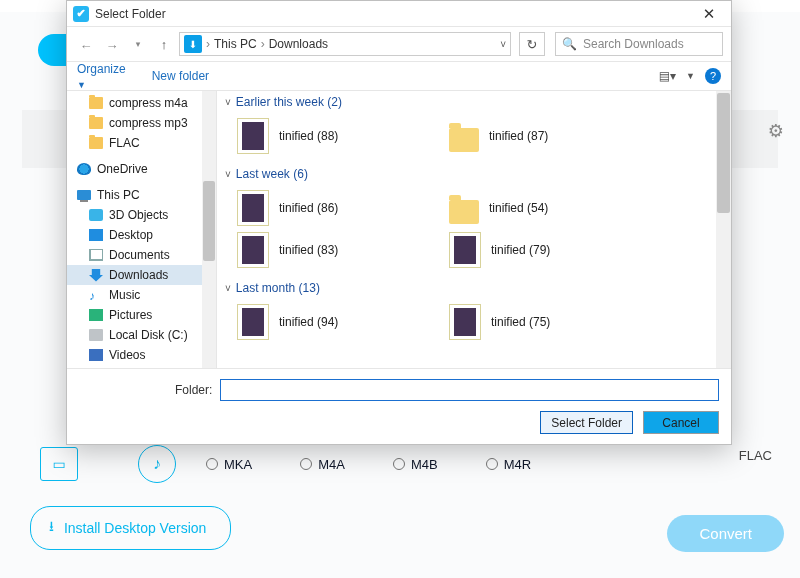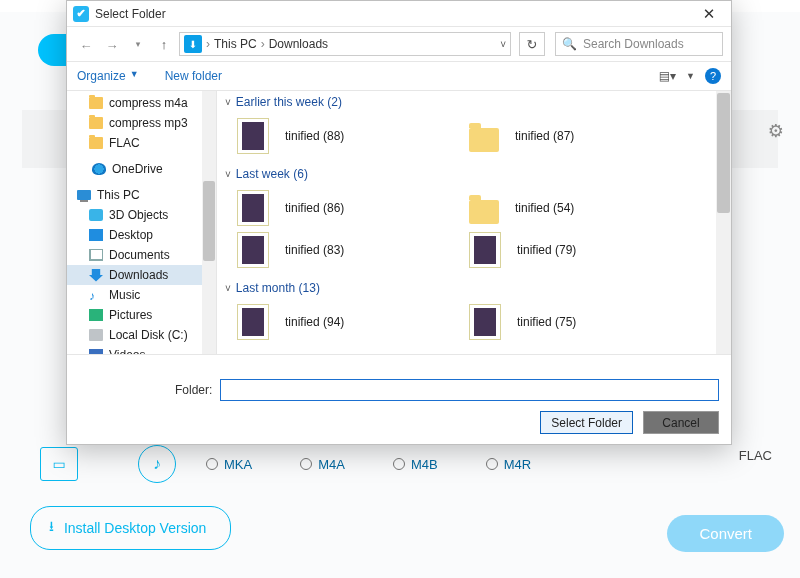--- a/index.html
+++ b/index.html
@@ -8,21 +8,21 @@
 
 .bg-app { position: absolute; inset: 0; background: #fafbfc; }
 .bg-topbar { height: 12px; background: #fff; }
 .bg-pill { position: absolute; top: 34px; left: 38px; width: 28px; height: 32px; border-radius: 16px 0 0 16px; background:#00c3ff; }
 .bg-strip { position: absolute; top: 110px; left: 22px; right: 22px; height: 58px; background: #f1f2f3; }
 .bg-gear { position: absolute; top: 120px; right: 16px; color:#888; font-size:18px;}
 .bg-row { position: absolute; top: 444px; left: 40px; right: 20px; height: 40px; display:flex; align-items:center; }
 .bg-icon-box { width:38px; height:34px; border:1.5px solid #08b8ee; border-radius:3px; margin-right:60px; display:flex;align-items:center;justify-content:center;color:#08b8ee;font-size:14px;}
 .bg-note-circ{width:38px;height:38px;border-radius:50%;border:1.5px solid #08b8ee;display:flex;align-items:center;justify-content:center;color:#08b8ee;margin-right:30px;}
 .bg-radios { display:flex; gap:48px; align-items:center;}
-.bg-radio { display:flex; align-items:center; gap:6px; color:#0369a1; font-size:13px;}
+.bg-radio { display:flex; align-items:center; gap:6px; color:#0f172a; font-size:13px;}
 .bg-radio .bullet{width:12px;height:12px;border:1.2px solid #777;border-radius:50%;}
 .bg-flac{position:absolute;right:28px;top:448px;font-size:13px;color:#444;}
 .bg-install { position:absolute; bottom:28px; left:30px; border:1.5px solid #08b8ee; color:#08b8ee; border-radius:20px; padding:9px 24px 9px 18px; display:flex; align-items:center; gap:10px; font-size:14px;}
 .bg-convert { position:absolute; bottom:26px; right:16px; background:#8fd8f9; color:#fff; border-radius:20px; padding:10px 32px; font-size:15px;}
 
 
 .dialog { position:absolute; top:0; left:66px; width:666px; height:445px; background:#fff; border:1px solid #bfbfbf; box-shadow:0 6px 28px rgba(0,0,0,.25); display:flex; flex-direction:column; }
 .dlg-titlebar{height:26px;display:flex;align-items:center;padding:0 4px 0 6px;border-bottom:1px solid #e6e6e6;}
 .dlg-logo{width:16px;height:16px;border-radius:3px;background:#25b6f3;display:flex;align-items:center;justify-content:center;color:#fff;font-size:11px;font-weight:bold;margin-right:6px;}
 .dlg-title{font-size:12px;color:#333;}
@@ -32,34 +32,34 @@
 .nav-btn.up{color:#444;}
 .breadcrumb{flex:1;height:24px;border:1px solid #ccc;display:flex;align-items:center;padding:0 4px;font-size:12px;color:#333;gap:4px;}
 .breadcrumb .pc-icon{width:18px;height:18px;background:#0a9fe8;border-radius:2px;position:relative;}
 .breadcrumb .pc-icon::after{content:'⬇';color:#fff;font-size:10px;position:absolute;inset:0;display:flex;align-items:center;justify-content:center;}
 .breadcrumb .crumb-sep{color:#888;}
 .breadcrumb .spacer{flex:1;}
 .breadcrumb .dd{color:#555;font-size:10px;}
 .refresh{width:26px;height:24px;border:1px solid #ccc;display:flex;align-items:center;justify-content:center;margin-left:4px;color:#555;font-size:13px;}
 .search{width:168px;height:24px;border:1px solid #ccc;margin-left:6px;display:flex;align-items:center;padding:0 6px;color:#888;font-size:12px;gap:6px;}
 .dlg-toolbar{height:30px;border-top:1px solid #e6e6e6;border-bottom:1px solid #e6e6e6;display:flex;align-items:center;padding:0 10px;font-size:12px;}
-.dlg-toolbar .org{color:#1e6fbf;display:flex;align-items:flex-start;gap:4px;}
+.dlg-toolbar .org{color:#1e6fbf;display:flex;align-items:flex-start;gap:4px;flex-direction:column;}
 .dlg-toolbar .newf{color:#1e6fbf;margin-left:26px;text-align:center;}
 .dlg-toolbar .rt{margin-left:auto;display:flex;align-items:center;gap:10px;color:#555;}
 .dlg-toolbar .help{width:16px;height:16px;border-radius:50%;background:#0a78d4;color:#fff;font-size:11px;display:flex;align-items:center;justify-content:center;}
 
 .dlg-body{flex:1;display:flex;min-height:0;}
 .tree{width:150px;border-right:1px solid #e6e6e6;overflow:hidden;position:relative;}
 .tree-scroll{position:absolute;right:0;top:0;width:14px;height:100%;background:#f1f1f1;}
 .tree-thumb{position:absolute;right:1px;top:90px;width:12px;height:80px;background:#c4c4c4;border-radius:2px;}
 .tree-inner{padding-top:2px;font-size:12px;color:#222;}
 .tree-item{height:20px;display:flex;align-items:center;padding-left:22px;gap:6px;white-space:nowrap;}
 .tree-item.sel{background:#d8e6f2;}
 .tree-item.thispc {padding-left:10px;}
-.tree-item.od{padding-left:25px;margin-top:6px;}
+.tree-item.od{padding-left:10px;margin-top:6px;}
 .tree-item.net{padding-left:10px;margin-top:6px;}
 .ic{width:14px;height:12px;display:inline-block;}
 .ic.folder{background:#f7c65a;border-radius:1px;position:relative;}
 .ic.folder::before{content:'';position:absolute;top:-2px;left:0;width:6px;height:2px;background:#f7c65a;border-radius:1px 1px 0 0;}
 .ic.onedrive{background:radial-gradient(circle,#2aa5e8 50%,#1378c4 51%);border-radius:50% 50% 40% 40%;}
 .ic.pc{background:#2a8dd6;border-radius:1px;height:10px;position:relative;}
 .ic.pc::after{content:'';position:absolute;bottom:-2px;left:3px;width:8px;height:2px;background:#888;}
 .ic.obj{background:#39b4e8;border-radius:2px;}
 .ic.desk{background:#1f8de0;}
 .ic.doc{background:#fff;border:1px solid #8aa;box-shadow:2px -2px 0 -1px #8aa inset;}
@@ -68,32 +68,32 @@
 .ic.pic{background:#29b37a;}
 .ic.vid{background:#3a6fbf;}
 .ic.disk{background:#bfc4c8;border-radius:1px;}
 
 .content{flex:1;overflow:hidden;position:relative;}
 .content-scroll{position:absolute;right:0;top:0;width:15px;height:100%;background:#f1f1f1;}
 .content-thumb{position:absolute;right:1px;top:2px;width:13px;height:120px;background:#c4c4c4;border-radius:2px;}
 .group-head{display:flex;align-items:center;gap:5px;font-size:12px;color:#1c4f9c;padding:4px 0 4px 8px;}
 .group-head .chev{font-size:10px;color:#555;}
 .grid2{display:flex;flex-wrap:wrap;padding:2px 0 6px 20px;}
-.item{width:232px;height:42px;display:flex;align-items:center;gap:16px;font-size:12px;color:#222;}
+.item{width:212px;height:42px;display:flex;align-items:center;gap:10px;font-size:12px;color:#222;}
 .thumb{width:32px;height:36px;background:#fff;border:1px solid #d8d29a;display:flex;align-items:center;justify-content:center;}
 .thumb-fold{width:30px;height:24px;background:#f7d779;border-radius:2px;position:relative;margin-top:8px;}
 .thumb-fold::before{content:'';position:absolute;top:-5px;left:0;width:12px;height:5px;background:#f7d779;border-radius:2px 2px 0 0;}
 .thumb-inner{width:22px;height:28px;background:#435;}
 
-.dlg-footer{padding:24px 12px 10px 12px;border-top:1px solid #e6e6e6;}
+.dlg-footer{padding:10px 12px 10px 12px;border-top:1px solid #e6e6e6;}
 .folder-row{display:flex;align-items:center;gap:8px;font-size:12px;margin-bottom:10px;}
 .folder-row label{color:#333;margin-left:96px;}
 .folder-row input{flex:1;height:22px;border:1px solid #1a6fd0;padding:0 4px;font-size:12px;outline:none;}
 .btn-row{display:flex;justify-content:flex-end;gap:10px;}
-.btn{min-width:76px;height:23px;border:1px solid #9a9a9a;background:#737373;font-size:12px;color:#222;padding:0 10px;}
+.btn{min-width:76px;height:23px;border:1px solid #9a9a9a;background:#0ea5e9;font-size:12px;color:#222;padding:0 10px;}
 .btn.primary{border:1px solid #0a62c0;background:#eaf3fc;}
 </style>
 </head>
 <body>
 
 <div class="bg-app">
   <div class="bg-topbar"></div>
   <div class="bg-pill"></div>
   <div class="bg-strip"></div>
   <div class="bg-gear">⚙</div>

